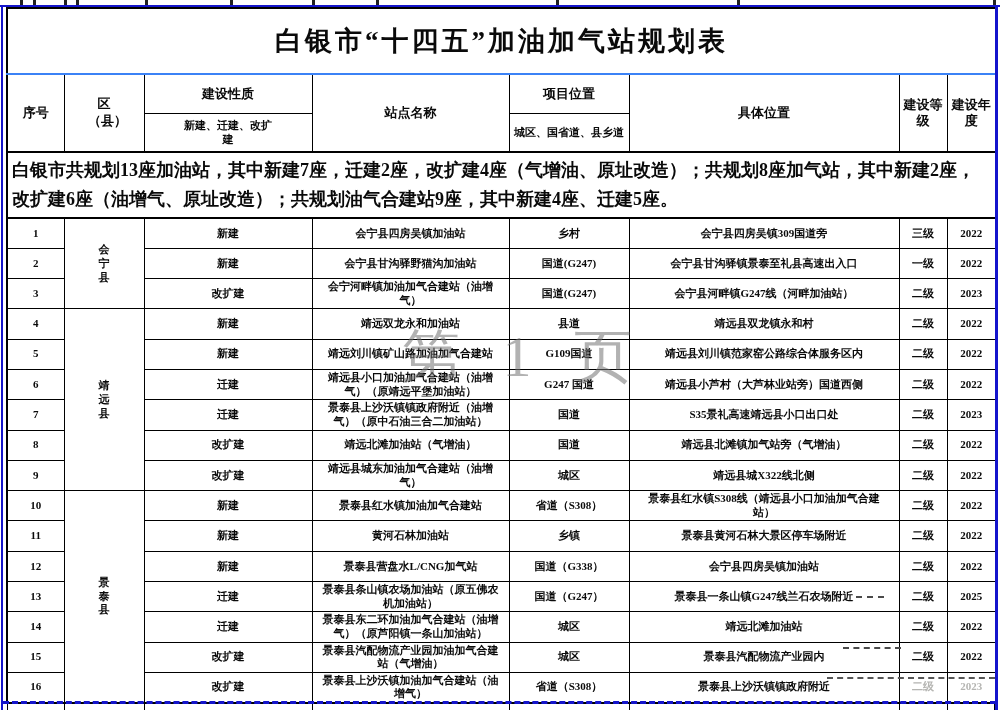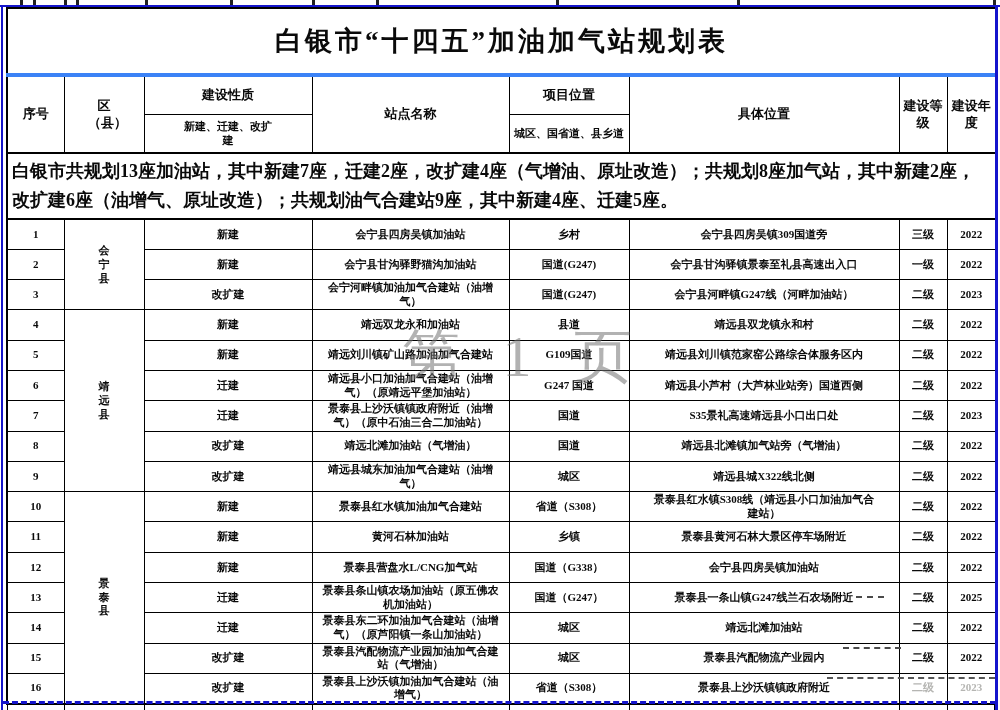--- a/index.html
+++ b/index.html
@@ -14,38 +14,38 @@
   #blue-dashed{position:absolute;left:3px;top:701px;width:993px;height:0;
     border-top:3px dashed #1414cc;z-index:7;}
 
   .tick{position:absolute;top:0;width:3px;height:5px;background:#222;z-index:6;}
 
   
   #tbl-wrap{position:absolute;left:6px;top:7px;z-index:2;}
   table{border-collapse:collapse;table-layout:fixed;width:989px;}
   td{border:1px solid #000;text-align:center;vertical-align:middle;
      padding:0;color:#0a0a0a;font-weight:700;overflow:hidden;}
-  tr.title-row td{border-bottom:4px solid #3b82f6;}
+  tr.title-row td{border-bottom:2px solid #3b82f6;}
   td.thick-b{border-bottom:2px solid #000;}
   table{border:2px solid #000;}
 
   .title-cell{font-size:27px;letter-spacing:3px;height:64px;}
   .hdr{font-size:13px;line-height:1.25;}
   .hdr-sub{font-size:11px;line-height:1.3;}
   .hdr-sub .force-wrap{display:inline-block;width:98px;}
   .county-hdr-inner{display:inline-block;width:32px;line-height:1.3;}
   tr.hrow{height:39px;}
   tr.note-row td{height:60px;text-align:left;font-size:18px;line-height:1.62;
      padding:2px 6px 2px 4px;border-bottom:2px solid #000;}
   tr.data-row{height:30.3px;}
   tr.data-row td{font-size:11px;line-height:1.25;}
   td.seq-cell{font-size:10.5px;}
   td.county-cell{white-space:pre-line;font-size:12px;line-height:1.45;}
   td.station-cell{padding:0 8px;}
-  td.detail-cell{padding:0 20px;}
+  td.detail-cell{padding:0 14px;}
   td.faded{color:#b5b5b2;}
 
   
   #watermark{position:absolute;left:402px;top:318px;z-index:4;
     font-size:58px;color:rgba(115,115,115,0.55);font-weight:400;
     letter-spacing:14px;white-space:nowrap;pointer-events:none;}
 
   
   .dash-art{position:absolute;z-index:5;border-top:2px dashed #4a4a4a;height:0;}
   #dash1{left:856px;top:596px;width:28px;}

